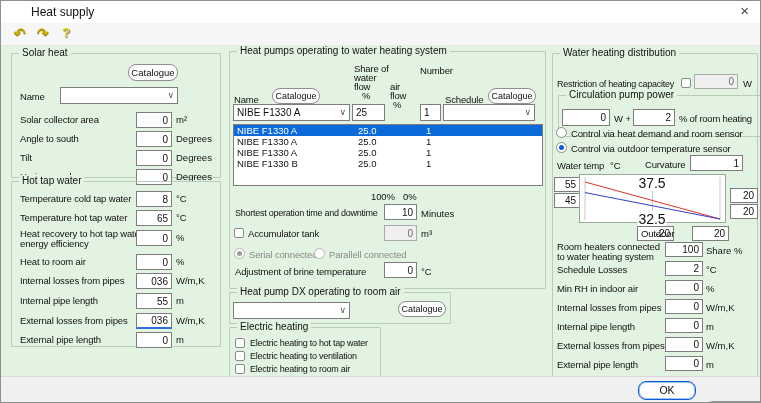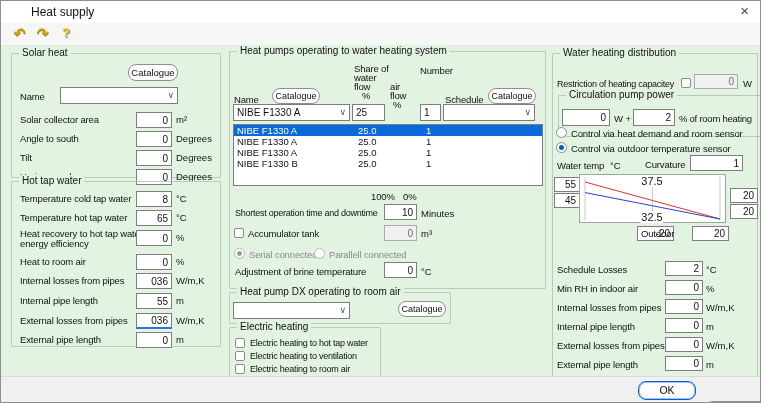--- a/index.html
+++ b/index.html
@@ -66,21 +66,21 @@
   
   .col-l .tb { left:124px; width:36px; }
   .col-l .unit { left:164px; top:2px; }
   .col-l .lbl { left:8px; top:2px; }
   .frow { position:absolute; left:0; right:0; height:16px; }
   .col-r .tb { left:112px; width:38px; }
   .col-r .unit { left:153px; top:3px; }
   .col-r .lbl { left:4px; top:3px; }
 
   .chart-box { position:absolute; border:1px solid #9aa89a; background:#fff; }
-  .midlab { position:absolute; font-size:11px; background:#fff; padding:0 1px;
+  .midlab { position:absolute; font-size:14px; background:#fff; padding:0 1px;
             transform:translateX(-50%); }
 </style>
 </head>
 <body>
 
 <div class="dialog">
 
   <div class="titlebar">
     <span class="title">Heat supply</span>
     <span class="close">×</span>
@@ -305,20 +305,28 @@
         </svg>
     </div>
     <span class="midlab" style="left:99px; top:121px;">37.5</span>
     <span class="midlab" style="left:99px; top:157px;">32.5</span>
     <input class="tb" style="left: 177px; top: 134px; width: 28px; height: 15px;" value="20">
     <input class="tb" style="left: 177px; top: 150px; width: 28px; height: 15px;" value="20">
     <input class="tb" style="left: 44px; top: 172px; width: 37px; height: 15px; margin-left: 40px;" value="-20">
     <span class="lbl" style="left:88px; top:174px;">Outdoor</span>
     <input class="tb" style="left: 139px; top: 172px; width: 37px; height: 15px;" value="20">
 
+    <div class="frow" style="top:186px; height:24px;">
+      <span class="lbl two" style="top:2px;">
+          <span>Room heaters connected</span>
+          <span>to water heating system</span>
+        </span>
+      <input class="tb" style="top: 2px; height: 15px;" value="100">
+      <span class="unit" style="top:5px;">Share %</span>
+    </div>
     <div class="frow" style="top:207px;">
       <span class="lbl">Schedule Losses</span>
       <input class="tb" style="height: 15px;" value="2">
       <span class="unit">°C</span>
     </div>
     <div class="frow" style="top:226px;">
       <span class="lbl">Min RH in indoor air</span>
       <input class="tb" style="height: 15px;" value="0">
       <span class="unit">%</span>
     </div>

